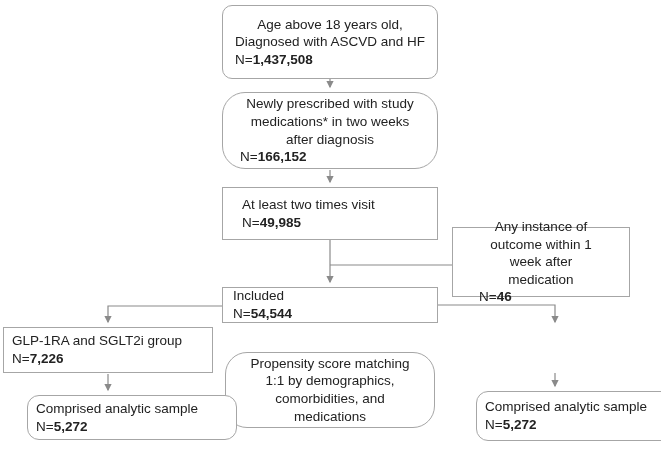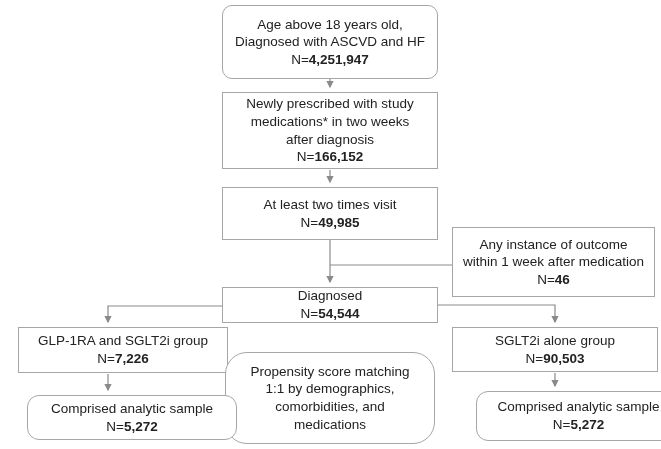--- a/index.html
+++ b/index.html
@@ -23,40 +23,40 @@
     pointer-events: none;
   }
   .box {
     position: absolute;
     box-sizing: border-box;
     background: #ffffff;
     border: 1px solid #a6a6a6;
     display: flex;
     flex-direction: column;
     justify-content: center;
-    align-items: center;
+    align-items: flex-start;
     text-align: center;
     font-size: 13.5px;
     line-height: 1.3;
   }
   .box .nline b { font-weight: 700; }
 
   .round-sm { border-radius: 10px; }
   .round-md { border-radius: 12px; margin-left: 24px; }
   .round-lg { border-radius: 22px; }
 
   
   #node-eligibility        { left: 222px; top: 5px;   width: 216px; height: 74px; padding: 0 12px; }
-  #node-newly-prescribed   { left: 222px; top: 92px;  width: 216px; height: 77px; padding: 2px 17px; }
+  #node-newly-prescribed   { left: 222px; top: 92px;  width: 216px; height: 77px; padding: 2px 17px; border-radius: 23px; }
   #node-two-visits         { left: 222px; top: 187px; width: 216px; height: 53px; padding: 0 19px; }
-  #node-outcome-exclusion  { left: 452px; top: 227px; width: 203px; height: 70px; padding: 0 10px; }
+  #node-outcome-exclusion  { left: 452px; top: 227px; width: 178px; height: 70px; padding: 0 26px; }
   #node-included           { left: 222px; top: 287px; width: 216px; height: 36px; padding: 0 10px; }
-  #node-glp1ra-sglt2i      { left: 18px;   top: 327px; width: 210px; height: 46px; padding: 0 8px; }
+  #node-glp1ra-sglt2i      { left: 3px;   top: 327px; width: 210px; height: 46px; padding: 0 8px; }
   #node-sglt2i-alone       { left: 452px; top: 327px; width: 206px; height: 45px; padding: 0 8px; }
-  #node-propensity         { left: 225px; top: 352px; width: 210px; height: 92px; padding: 0 20px; }
+  #node-propensity         { left: 225px; top: 352px; width: 210px; height: 76px; padding: 0 20px; }
   #node-analytic-left      { left: 3px;   top: 395px; width: 210px; height: 45px; padding: 0 8px; }
   #node-analytic-right     { left: 452px; top: 391px; width: 205px; height: 50px; padding: 0 8px; }
 </style>
 </head>
 <body>
 
 <div class="canvas">
 
   <svg class="connectors" viewBox="0 0 661 449" xmlns="http://www.w3.org/2000/svg">
     <defs>
@@ -79,52 +79,48 @@
       <path d="M438,305 L555,305 L555,322" marker-end="url(#arrow)"></path>
 
       <path d="M108,374 L108,390" marker-end="url(#arrow)"></path>
 
       <path d="M555,373 L555,386" marker-end="url(#arrow)"></path>
     </g>
   </svg>
 
   <div class="box round-sm" id="node-eligibility">
     <span>Age above 18 years old, Diagnosed with ASCVD and HF</span>
-    <span class="nline"><span>N=</span><b>4,251,947</b></span>
+    <span class="nline"><span>N=</span><b>1,437,508</b></span>
   </div>
 
   <div class="box" id="node-newly-prescribed">
     <span>Newly prescribed with study medications* in two weeks after diagnosis</span>
     <span class="nline"><span>N=</span><b>166,152</b></span>
   </div>
 
   <div class="box" id="node-two-visits">
     <span>At least two times visit</span>
     <span class="nline"><span>N=</span><b>49,985</b></span>
   </div>
 
   <div class="box" id="node-outcome-exclusion">
     <span>Any instance of outcome within 1 week after medication</span>
     <span class="nline"><span>N=</span><b>46</b></span>
   </div>
 
   <div class="box" id="node-included">
-    <span>Diagnosed</span>
+    <span>Included</span>
     <span class="nline"><span>N=</span><b>54,544</b></span>
   </div>
 
   <div class="box" id="node-glp1ra-sglt2i">
     <span>GLP-1RA and SGLT2i group</span>
     <span class="nline"><span>N=</span><b>7,226</b></span>
   </div>
 
-  <div class="box" id="node-sglt2i-alone">
-    <span>SGLT2i alone group</span>
-    <span class="nline"><span>N=</span><b>90,503</b></span>
-  </div>
 
   <div class="box round-lg" id="node-propensity">
     <span>Propensity score matching 1:1 by demographics, comorbidities, and medications</span>
   </div>
 
   <div class="box round-md" id="node-analytic-left">
     <span>Comprised analytic sample</span>
     <span class="nline"><span>N=</span><b>5,272</b></span>
   </div>
 

